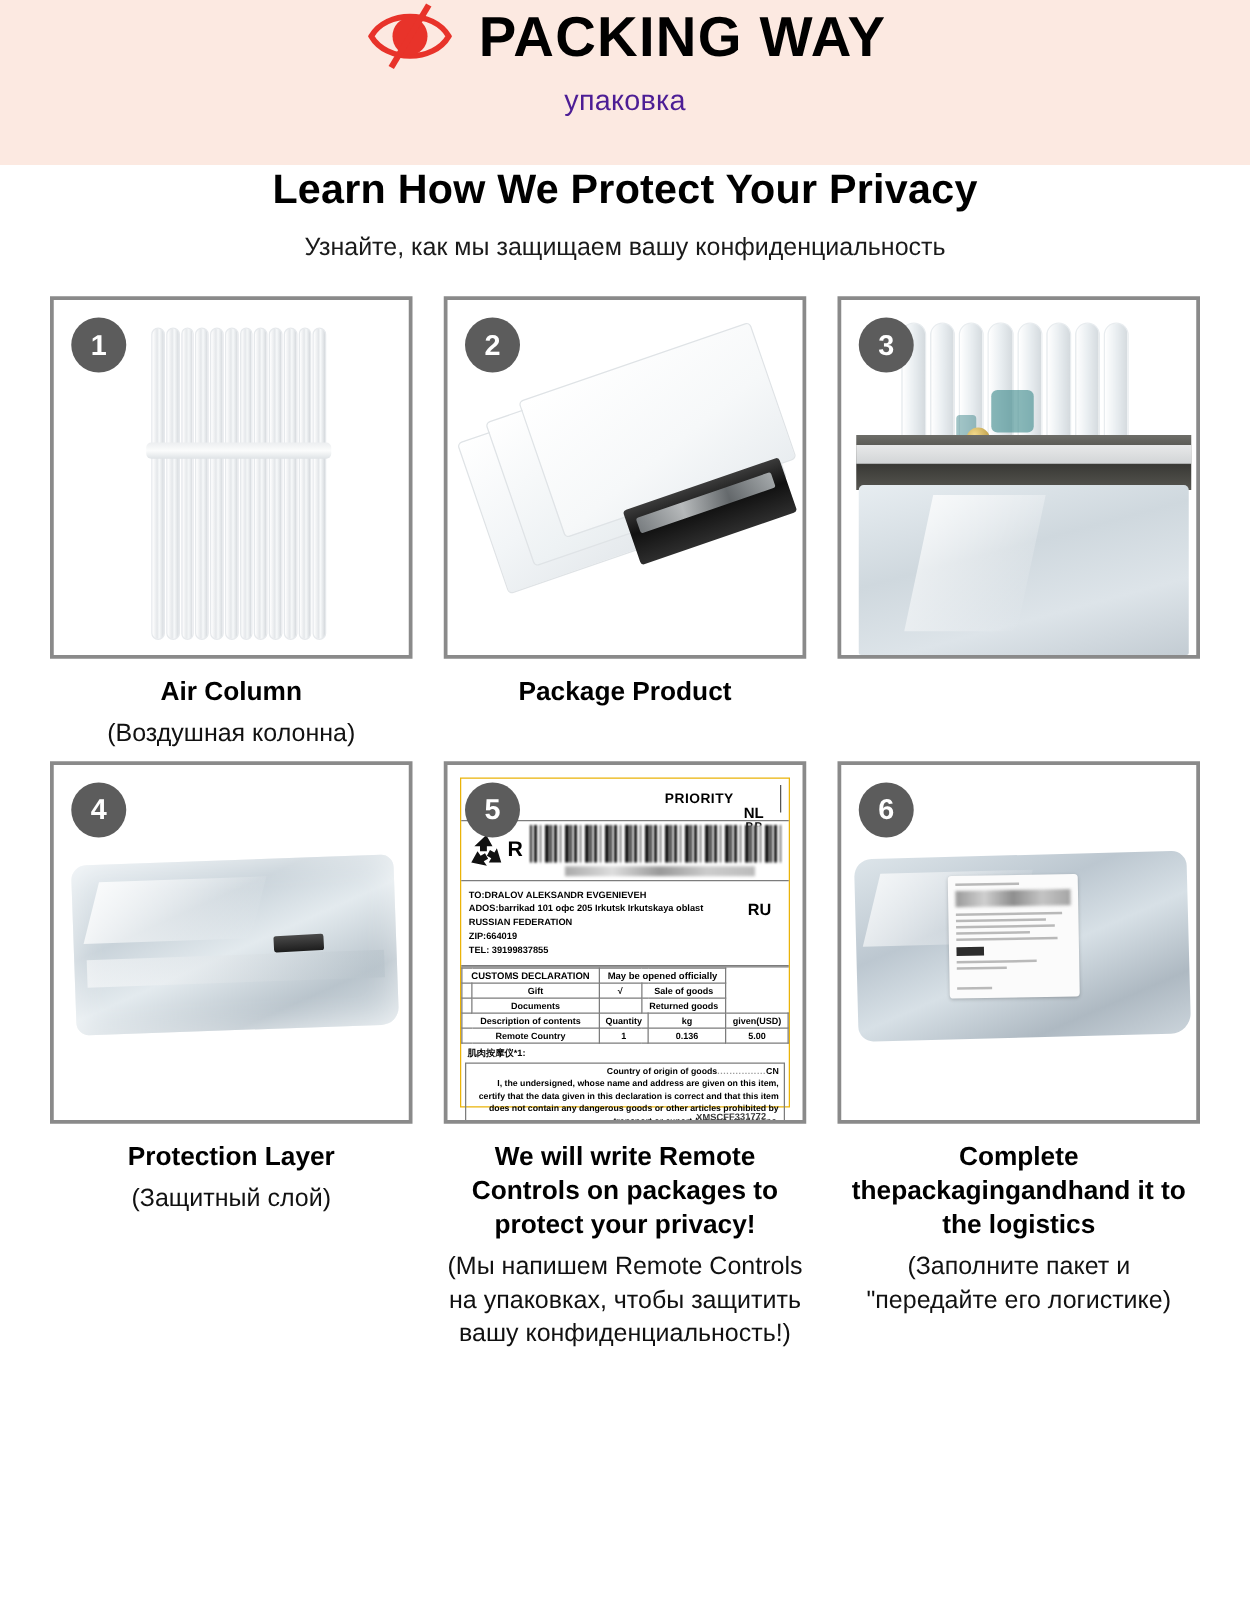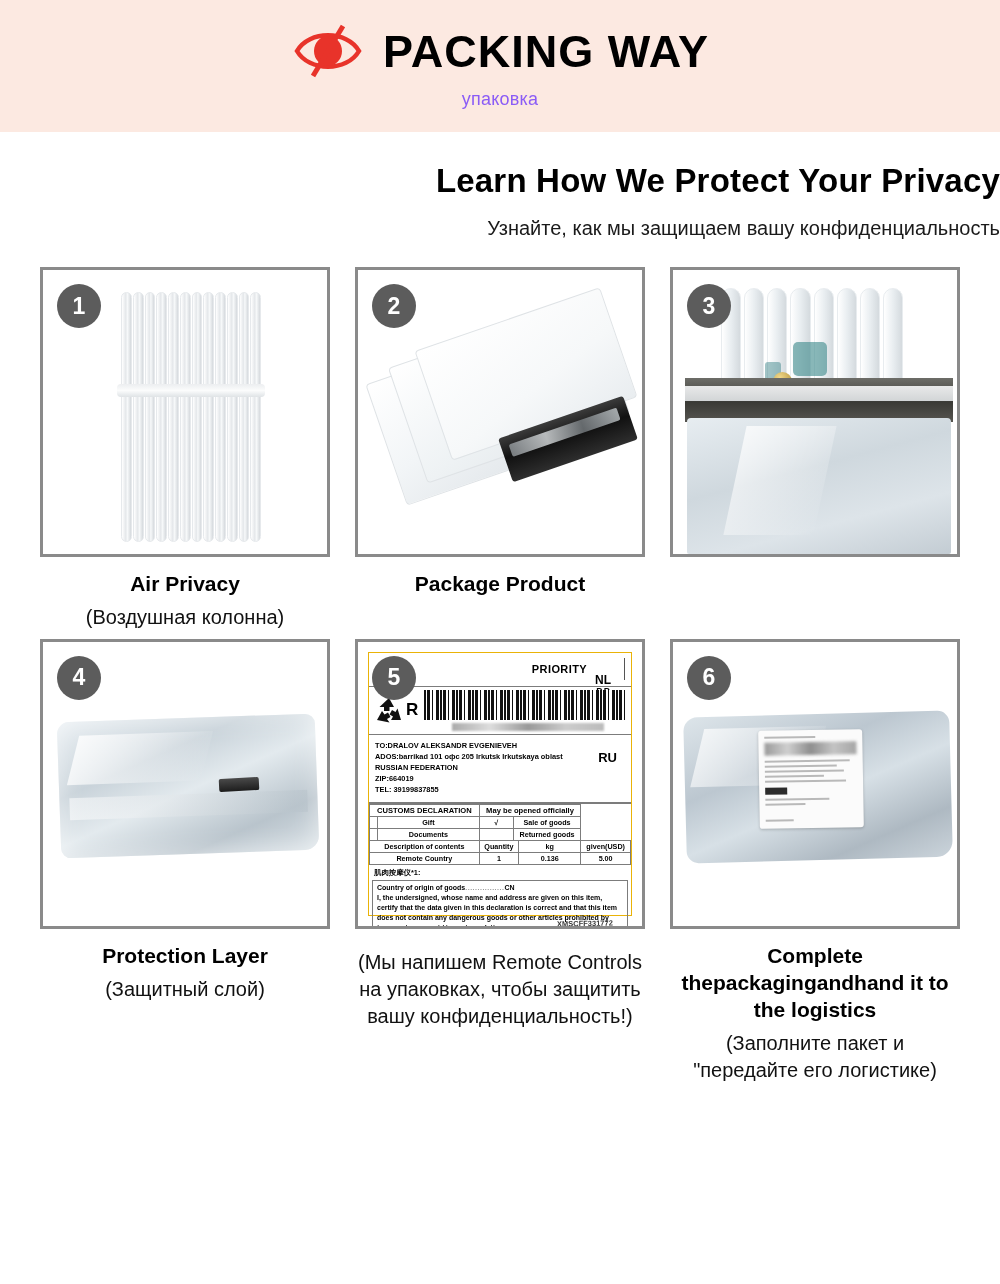--- a/index.html
+++ b/index.html
@@ -9,34 +9,34 @@
     font-family: "Liberation Sans", sans-serif;
     overflow: hidden;
   }
   .page { width: 1000px; height: 1284px; position: relative; }
 
   
   .header {
     width: 1000px; height: 132px;
     background: #fce9e1;
     display: flex; flex-direction: column;
-    align-items: center; justify-content: center;
+    align-items: center; justify-content: flex-start;
   }
   .brand-row { display: flex; align-items: center; gap: 18px; }
   .eye-icon { width: 74px; height: 58px; display: block; }
   .brand-title {
     font-size: 45px; font-weight: bold; letter-spacing: 1px;
     color: #000; line-height: 1;
   }
   .brand-sub {
-    font-size: 18px; color: #8b5cf6; margin-top: 9px; letter-spacing: .2px;
-  }
-
-  
-  .intro { text-align: right; padding-top: 30px; }
+    font-size: 23px; color: #4c1d95; margin-top: 9px; letter-spacing: .2px;
+  }
+
+  
+  .intro { text-align: center; }
   .intro-title {
     font-size: 33px; font-weight: bold; color: #000; letter-spacing: .2px;
   }
   .intro-sub {
     font-size: 20px; color: #1a1a1a; margin-top: 17px;
   }
 
   
   .grid {
     margin: 27px auto 0;
@@ -248,21 +248,21 @@
   .ship-blank { height: 22px; }
 
   .cust { width: 100%; border-collapse: collapse; font-size: 7.2px; font-weight: bold; }
   .cust td { border: 1px solid #7c7c7c; padding: 1px 3px; text-align: center; }
   .cust .hdr { font-size: 7.6px; }
 
   .zh { font-size: 7.4px; font-weight: bold; padding: 3px 5px 2px; }
 
   .fine {
     border: 1px solid #7c7c7c; margin: 0 3px 3px; padding: 2px 4px;
-    font-size: 7px; font-weight: bold; line-height: 1.42; position: relative;
+    font-size: 7px; font-weight: bold; line-height: 1.42; position: relative; text-align: right;
   }
   .fine .dots { letter-spacing: .5px; color: #999; }
   .track {
     position: absolute; right: 14px; top: 38px;
     font-size: 7.5px; font-weight: bold; color: #3a3a3a;
     transform: rotate(-1deg);
   }
 </style>
 </head>
 <body>
@@ -321,21 +321,21 @@
                 <div class="ac-tube"></div>
               <div class="ac-tube"></div>
                 <div class="ac-tube"></div>
                 <div class="ac-tube"></div>
             </div>
             <div class="ac-seam"></div>
           </div>
         </div>
       </div>
       <div class="caption">
-        <div class="cap-en">Air Privacy</div>
+        <div class="cap-en">Air Column</div>
         <div class="cap-ru">(Воздушная колонна)</div>
       </div>
     </div>
 
     <div class="cell">
       <div class="card">
         <div class="badge">2</div>
         <div class="art">
           <div class="pm">
             <div class="pm-sheet pm-a"></div>
@@ -472,20 +472,21 @@
               <div>does not contain any dangerous goods or other articles prohibited by</div>
               <div>transport or export / import regulations.</div>
               <div>Date and sender'  s signature 2020/6/22 15:00:23 Abby</div>
               <div class="track">XMSCFF331772</div>
             </div>
 
           </div>
         </div>
       </div>
       <div class="caption">
+        <div class="cap-en">We will write Remote Controls on packages to protect your privacy!</div>
         <div class="cap-ru">(Мы напишем Remote Controls на упаковках, чтобы защитить вашу конфиденциальность!)</div>
       </div>
     </div>
 
     <div class="cell">
       <div class="card">
         <div class="badge">6</div>
         <div class="art">
           <div class="b6"></div>
           <div class="lbl6">

